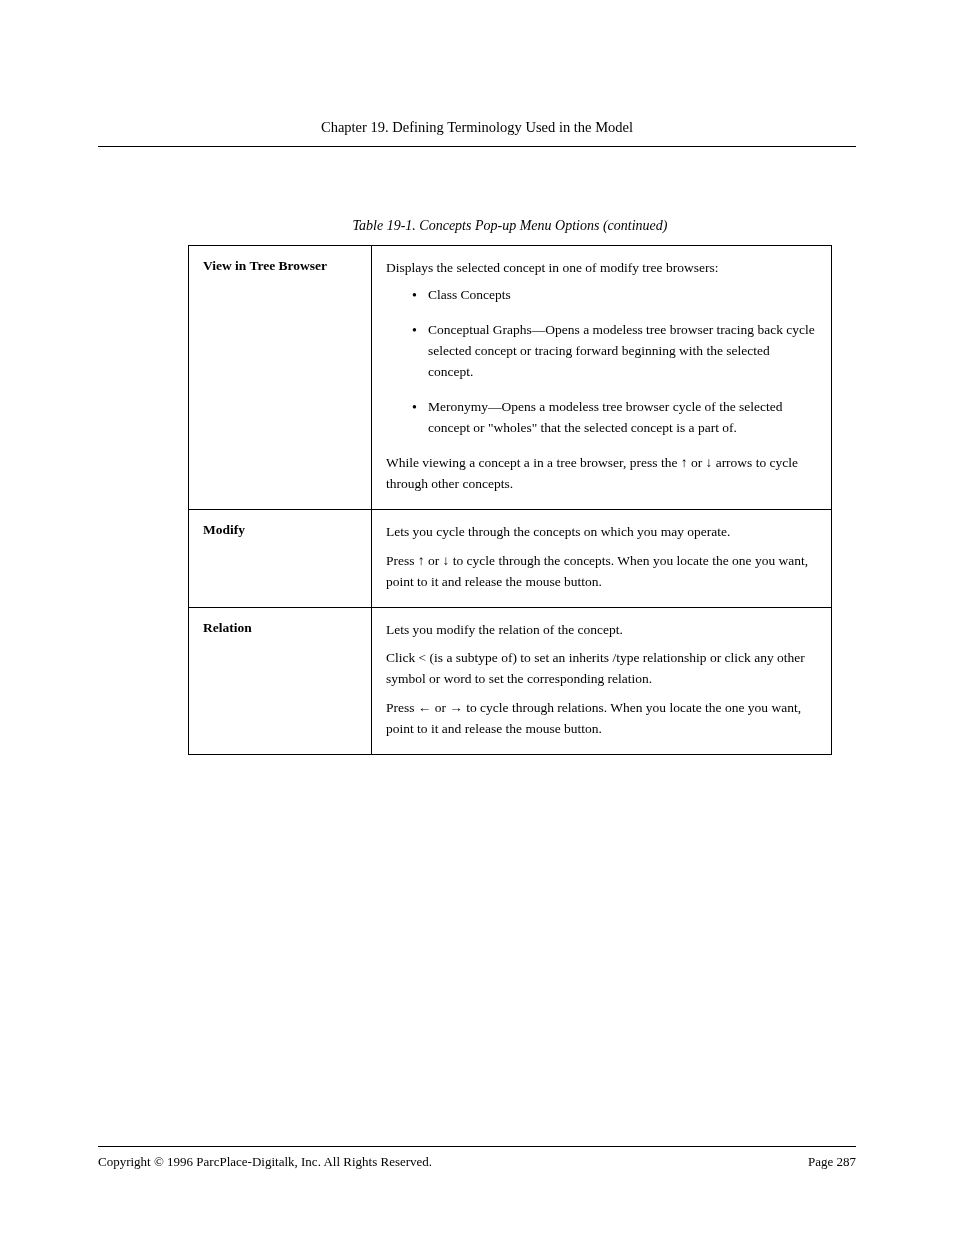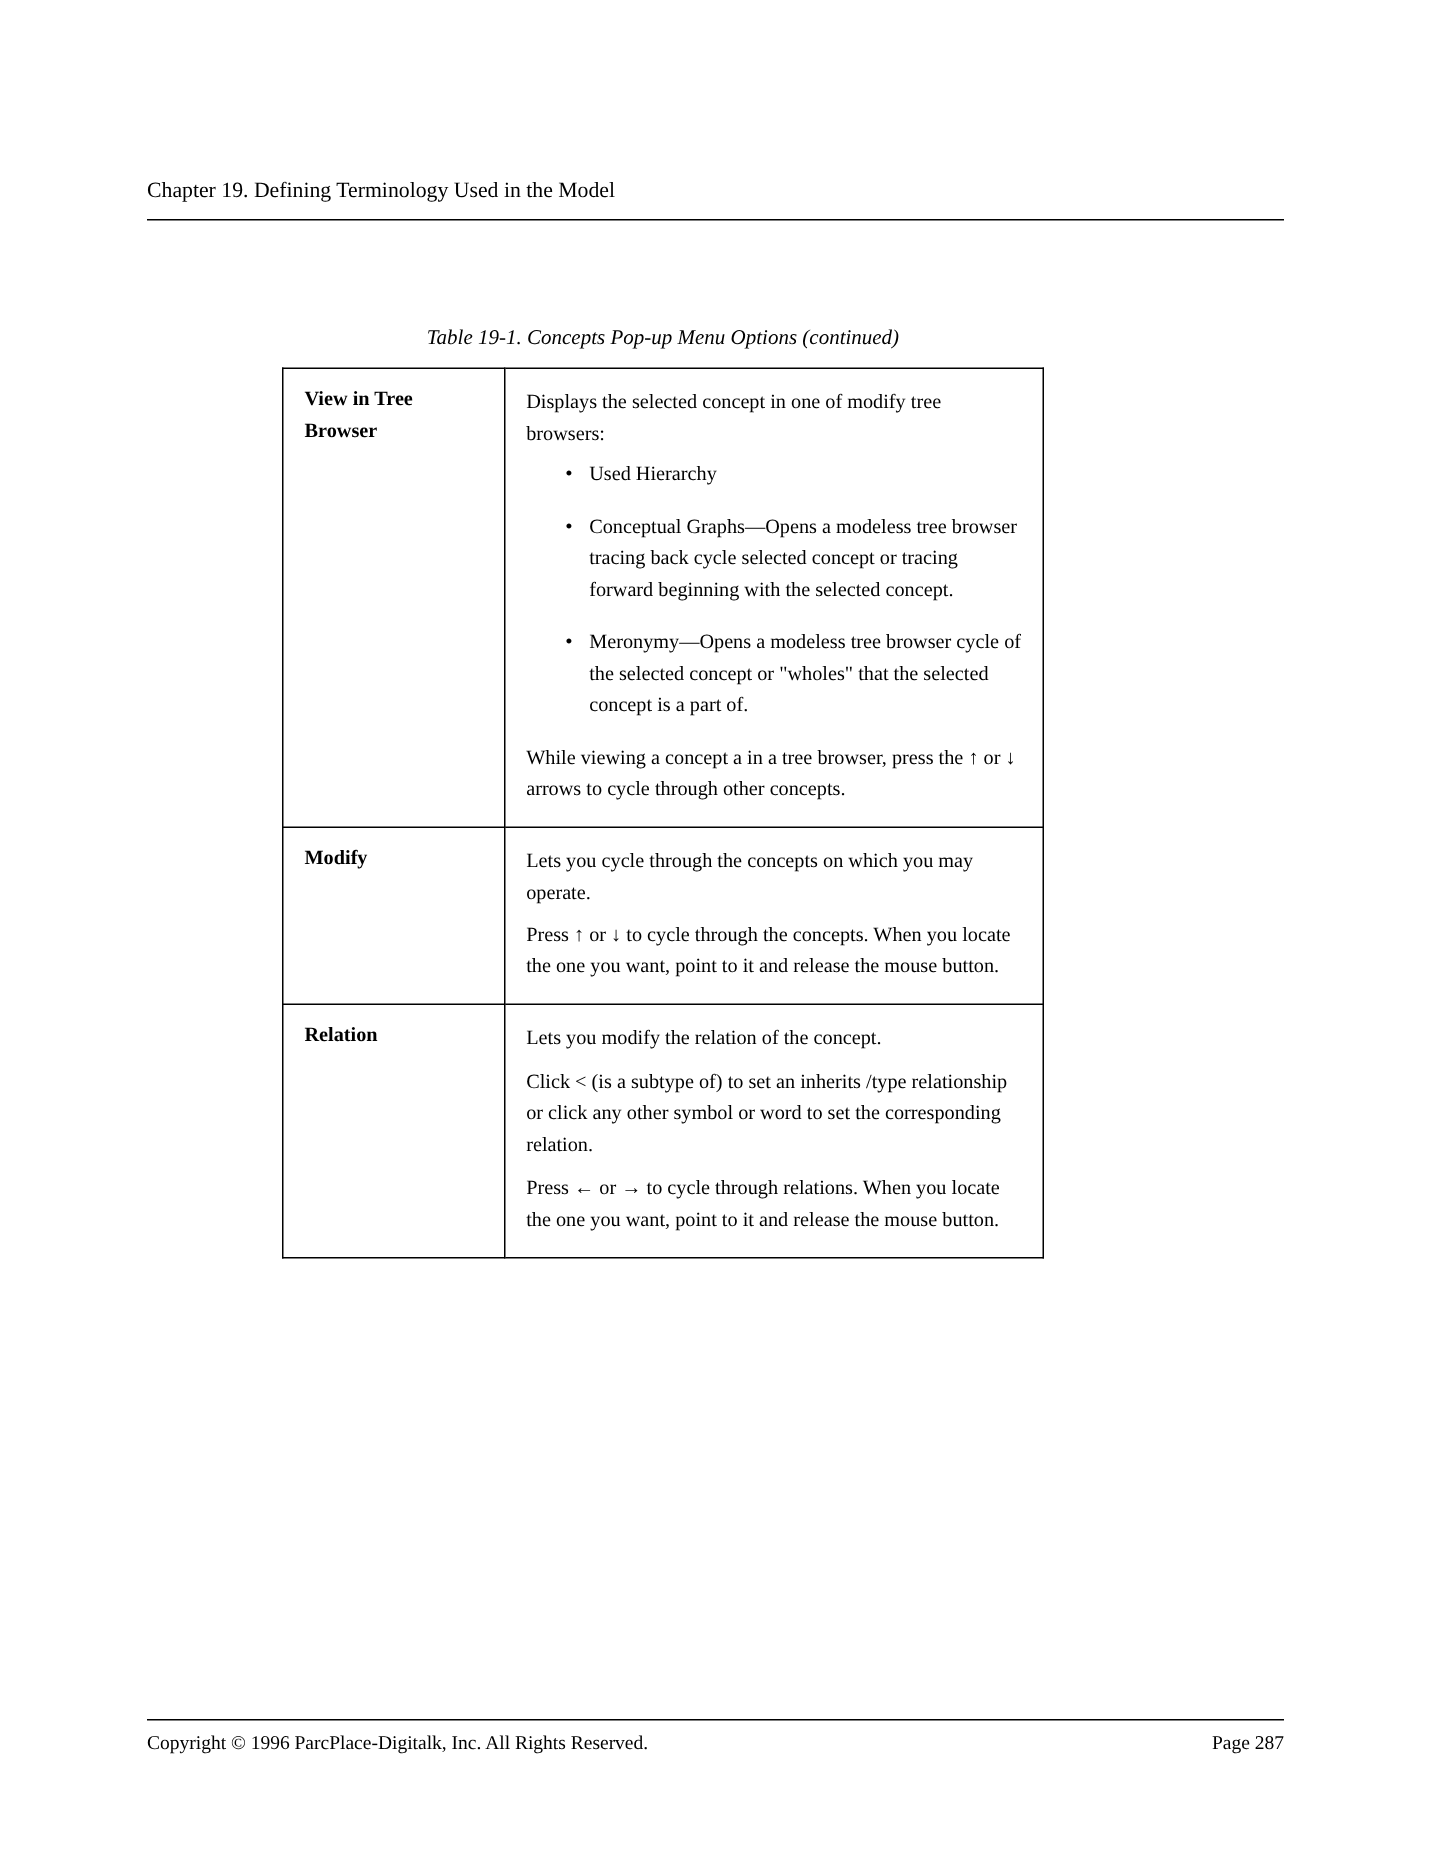--- a/index.html
+++ b/index.html
@@ -7,23 +7,23 @@
     font-family: "Times New Roman", Times, serif;
     width: 954px;
     height: 1235px;
     background: #fff;
     color: #000;
     position: relative;
     padding: 118px 98px 60px 98px;
     font-size: 14.5px;
     line-height: 1.35;
   }
-  .chapter-header { text-align: left; margin-bottom: 8px; font-size: 14.5px; }
+  .chapter-header { text-align: center; margin-bottom: 8px; font-size: 14.5px; }
   .hr-top { border: none; border-top: 1.5px solid #000; margin-bottom: 70px; }
-  .table-wrap { width: 508px; margin: 0 auto 0 90px; }
+  .table-wrap { width: 644px; margin: 0 auto 0 90px; }
   .table-title { text-align: center; font-style: italic; margin-bottom: 10px; font-size: 14px; }
   table { border-collapse: collapse; width: 100%; }
   td { border: 1px solid #000; vertical-align: top; padding: 10px 14px 14px 14px; font-size: 13.5px; line-height: 1.55; }
   td.col1 { width: 165px; }
   td.col2 { width: 415px; }
   .row-title { font-weight: bold; margin-top: 24px; }
   ul.bullets { list-style: none; padding-left: 26px; margin-top: 6px; }
   ul.bullets li { position: relative; padding-left: 16px; margin-bottom: 14px; }
   ul.bullets li::before { content: "•"; position: absolute; left: 0; top: 0; font-size: 14px; }
   .para { margin-top: 2px; }
@@ -45,21 +45,21 @@
   <div class="table-title">Table 19-1. Concepts Pop-up Menu Options (continued)</div>
   <table>
     <tbody>
         <tr>
       <td class="col1">
         <span class="row-title">View in Tree Browser</span>
       </td>
       <td class="col2">
         <div class="para">Displays the selected concept in one of modify tree browsers:</div>
         <ul class="bullets">
-          <li>Used Hierarchy</li>
+          <li>Class Concepts</li>
           <li>Conceptual Graphs—Opens a modeless tree browser tracing back cycle selected concept or tracing forward beginning with the selected concept.</li>
           <li>Meronymy—Opens a modeless tree browser cycle of the selected concept or "wholes" that the selected concept is a part of.</li>
         </ul>
         <div class="para">While viewing a concept a in a tree browser, press the ↑ or ↓ arrows to cycle through other concepts.</div>
       </td>
     </tr>
     <tr>
       <td class="col1">
         <span class="row-title">Modify</span>
       </td>

